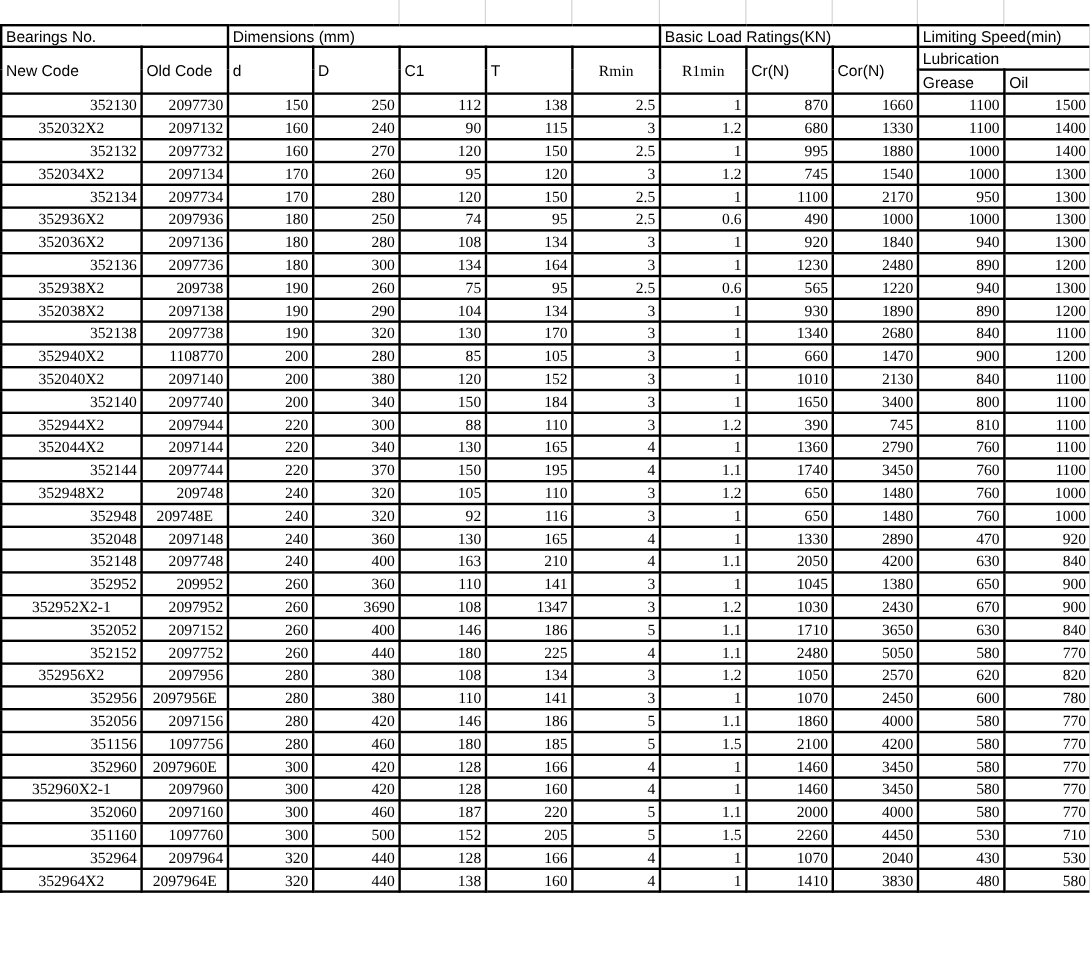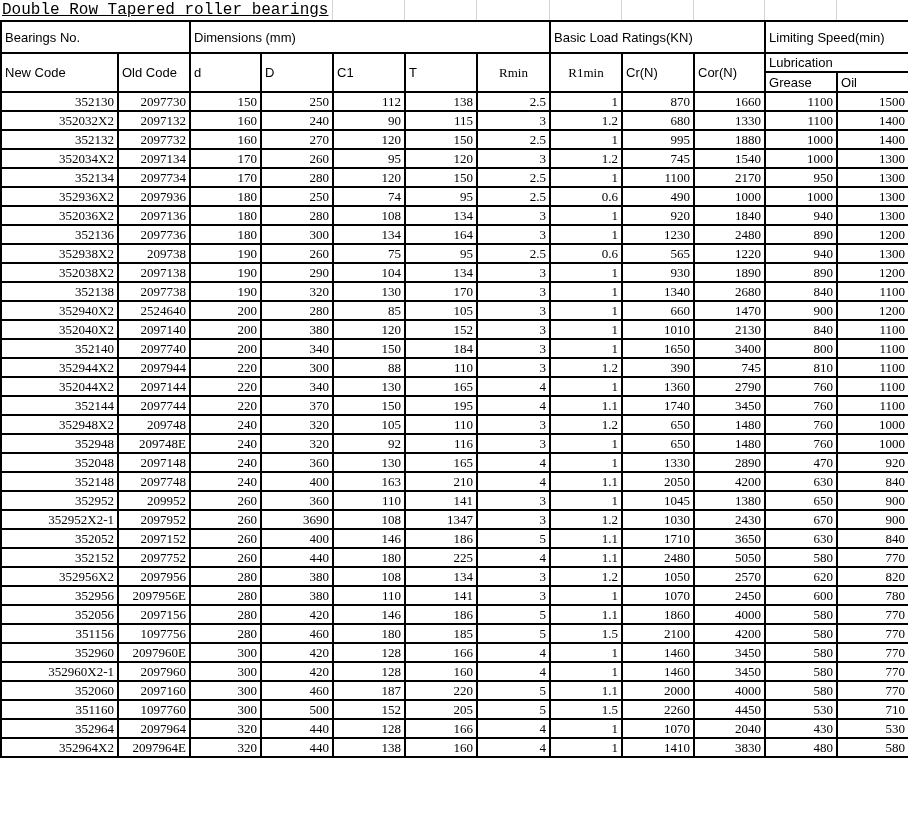--- a/index.html
+++ b/index.html
@@ -21,38 +21,37 @@
   table.grid{
     border-collapse:collapse;table-layout:fixed;width:908px;
   }
   table.grid td{
     border:2px solid #000;
     padding:0 3px;
     white-space:nowrap;overflow:hidden;
     font-size:13px;
     vertical-align:middle;
   }
-  tr.group-row{height:32px;}
+  tr.group-row{height:18px;}
   tr.lub-row{height:19px;}
   tr.name-row{height:20px;}
   tr.data-row{height:19px;}
   .hsans{font-family:"Liberation Sans",sans-serif;font-size:12px;text-align:left;}
   .hserif{font-family:"Liberation Serif",serif;font-size:13px;text-align:center;}
   td.lbl{vertical-align:bottom;padding-bottom:2px;}
   td.ar{text-align:right;}
-  td.al{text-align:right;}
+  td.al{text-align:center;}
   td.bold{font-weight:normal;}
 </style>
 </head>
 <body>
 
 <div class="sheet">
 
   <div class="title-bar">
-    <span class="title-text">Double Row Tapered roller bearings</span>
     <div class="tgrid" style="left:332px"></div>
     <div class="tgrid" style="left:404px"></div>
     <div class="tgrid" style="left:476px"></div>
     <div class="tgrid" style="left:549px"></div>
     <div class="tgrid" style="left:621px"></div>
     <div class="tgrid" style="left:693px"></div>
     <div class="tgrid" style="left:764px"></div>
     <div class="tgrid" style="left:836px"></div>
   </div>
 
@@ -247,21 +246,21 @@
           <td class="ar">170</td>
           <td class="ar">3</td>
           <td class="ar">1</td>
           <td class="ar">1340</td>
           <td class="ar">2680</td>
           <td class="ar">840</td>
           <td class="ar">1100</td>
         </tr>
         <tr class="data-row">
           <td class="al bold">352940X2</td>
-          <td class="ar">2524640</td>
+          <td class="ar">1108770</td>
           <td class="ar">200</td>
           <td class="ar">280</td>
           <td class="ar">85</td>
           <td class="ar">105</td>
           <td class="ar">3</td>
           <td class="ar">1</td>
           <td class="ar">660</td>
           <td class="ar">1470</td>
           <td class="ar">900</td>
           <td class="ar">1200</td>

